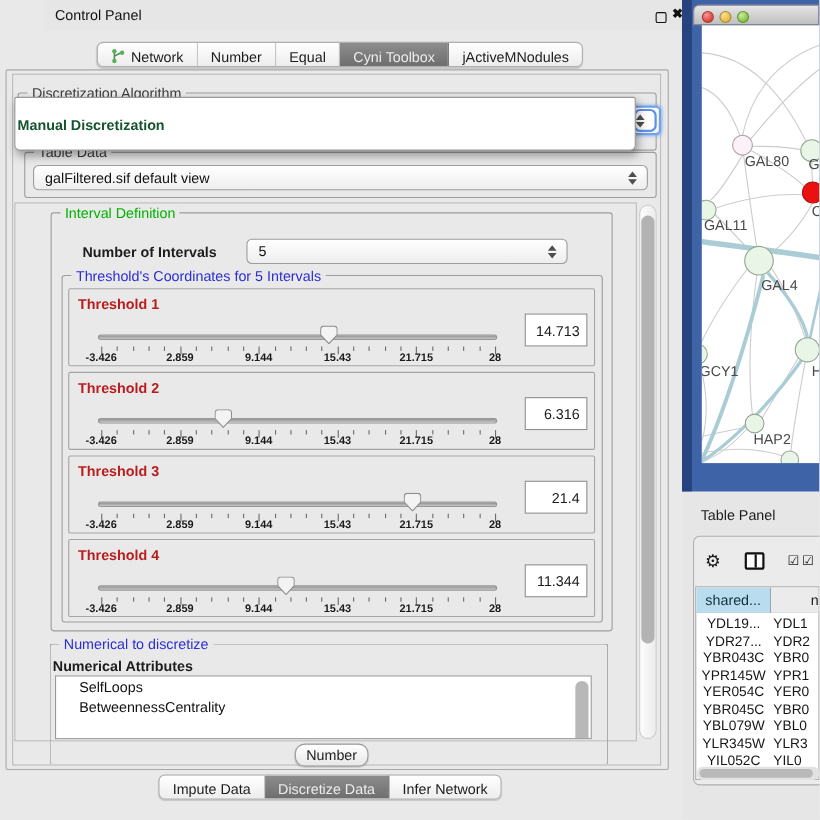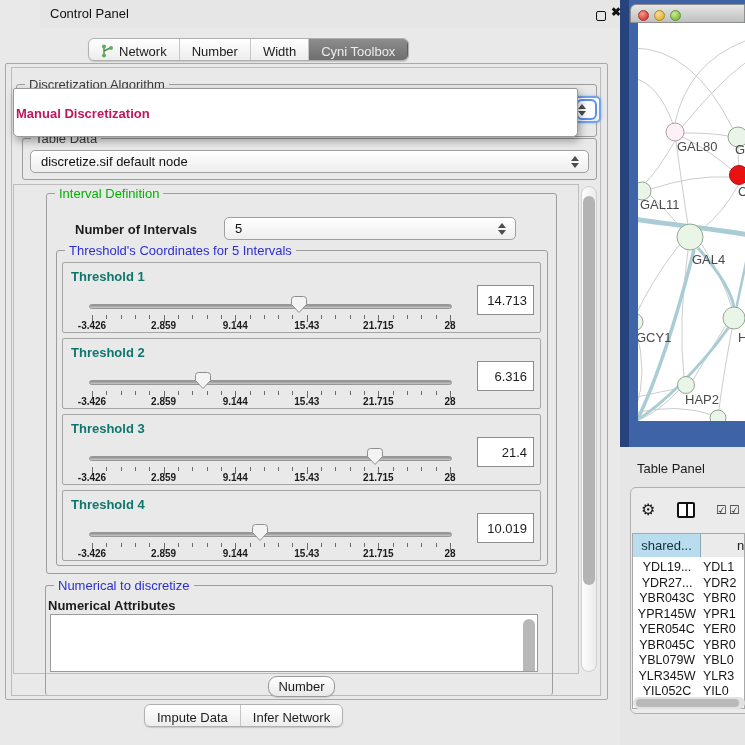--- a/index.html
+++ b/index.html
@@ -34,29 +34,29 @@
   .spin i { display:block; width:0; height:0; border-left:4px solid transparent; border-right:4px solid transparent; }
   .spin .up { border-bottom:5px solid #4e4e4e; }
   .spin .dn { border-top:5px solid #4e4e4e; }
 
   
   #algo-combo { left:24px; top:96px; width:577px; height:27px; border:2px solid #74a2e6; box-shadow:0 0 3px #86b2ef; z-index:4; }
   #algo-combo .cap { position:absolute; right:2px; top:1px; width:21px; height:21px; border:2px solid #5b91e6; border-radius:6px; background:#fdfdfd; }
 
   #popup { left:13px; top:88px; width:565px; height:49px; background:#ffffff; border:1px solid #9a9a9a; border-radius:2px 2px 5px 5px; box-shadow:2px 4px 9px rgba(0,0,0,.35); z-index:10; }
   #popup .ph { position:absolute; left:0; right:0; top:2px; text-align:center; color:#bcbcbc; font-size:13px; }
-  #popup .opt1 { position:absolute; left:2px; top:17px; font-weight:bold; color:#be185d; }
+  #popup .opt1 { position:absolute; left:2px; top:17px; font-weight:bold; color:#14532d; }
   #popup .opt2 { position:absolute; left:2px; top:33px; color:#000; }
 
   #viewport { left:13px; top:184px; width:566px; height:490px; border:1px solid #bdbdbd; }
   #vscroll-track { left:581px; top:186px; width:16px; height:486px; background:linear-gradient(90deg,#fdfdfd,#ececec); border:1px solid #cfcfcf; border-radius:8px; }
   #vscroll-thumb { left:583px; top:196px; width:12px; height:389px; background:#b3b3b3; border-radius:7px; }
 
   .tpanel { position:absolute; left:62px; width:479px; height:71px; border:1px solid #a5a5a5; border-radius:2px; }
-  .tpanel .ttl { position:absolute; left:8px; top:6px; font-weight:bold; font-size:13px; color:#0f766e; }
+  .tpanel .ttl { position:absolute; left:8px; top:6px; font-weight:bold; font-size:13px; color:#b91c1c; }
   .track { position:absolute; left:26px; top:41px; width:363px; height:5px; background:linear-gradient(#8d8d8d,#c9c9c9); border-radius:3px; border:1px solid #979797; }
   .thumb { position:absolute; top:33px; z-index:2; }
   .tick { position:absolute; width:1px; background:#6b6b6b; }
   .tick.minor { top:52px; height:4px; }
   .tick.major { top:52px; height:7px; }
   .ticklab { position:absolute; top:57px; width:60px; text-align:center; font-size:10px; font-weight:bold; color:#1a1a1a; }
   .valbox { position:absolute; left:414px; top:22px; width:57px; height:30px; background:#fff; border:1px solid #8d8d8d; font-size:13px; text-align:right; padding:7px 6px 0 0; }
 
   #attr-list { left:50px; top:614px; width:488px; height:58px; background:#fff; border:1px solid #9a9a9a; overflow:hidden; }
   #attr-list .item { padding:2px 0 2px 21px; font-size:13px; height:18px; color:#111; }
@@ -115,24 +115,27 @@
           <circle cx="3" cy="11.5" r="2" fill="#5ab05a"></circle>
           <circle cx="10" cy="4" r="2" fill="#5ab05a"></circle>
         </svg>
       </span>
       <span>Network</span>
     </div>
     <div class="tab">
       <span>Number</span>
     </div>
     <div class="tab">
-      <span>Width</span>
+      <span>Equal</span>
     </div>
     <div class="tab sel">
       <span>Cyni Toolbox</span>
+    </div>
+    <div class="tab">
+      <span>jActiveMNodules</span>
     </div>
   </div>
 
 <div class="abs" id="panelA"></div>
 <div class="abs" id="panelB"></div>
 
 <div class="group" id="algo-group" style="left:16px;top:84px;width:581px;height:53px;">
   <span class="gtitle dark">Discretization Algorithm</span>
 </div>
 <div class="abs combo" id="algo-combo">
@@ -145,21 +148,21 @@
 </div>
 
 <div class="abs" id="popup">
   <div class="opt1">Manual Discretization</div>
 </div>
 
 <div class="group" style="left:22px;top:138px;width:575px;height:42px;">
   <span class="gtitle dark">Table Data</span>
 </div>
 <div class="abs combo" style="left:30px;top:150px;width:559px;height:23px;">
-  <span>discretize.sif default node</span>
+  <span>galFiltered.sif default view</span>
   <span class="spin">
       <i class="up"></i>
       <i class="dn"></i>
     </span>
 </div>
 
 <div class="abs" id="viewport"></div>
 <div class="abs" id="vscroll-track"></div>
 <div class="abs" id="vscroll-thumb"></div>
 
@@ -340,37 +343,42 @@
         <div class="tick minor" style="left: 301.08px;"></div>
         <div class="tick major" style="left: 315.4px;"></div>
         <div class="ticklab" style="left: 285.4px;">21.715</div>
         <div class="tick minor" style="left: 329.72px;"></div>
         <div class="tick minor" style="left: 344.04px;"></div>
         <div class="tick minor" style="left: 358.36px;"></div>
         <div class="tick minor" style="left: 372.68px;"></div>
         <div class="tick major" style="left: 387px;"></div>
         <div class="ticklab" style="left: 357px;">28</div>
       </div>
-    <div class="valbox">10.019</div>
+    <div class="valbox">11.344</div>
   </div>
 </div>
 
 <div class="group" style="left:45px;top:585px;width:508px;height:110px;border-bottom:none;">
   <span class="gtitle blue">Numerical to discretize</span>
 </div>
 <div class="abs" style="left:48px;top:598px;font-weight:bold;">Numerical Attributes</div>
 <div class="abs" id="attr-list">
   <div id="attr-scroll"></div>
+<div class="item">SelfLoops</div>
+    <div class="item">BetweennessCentrality</div>
   </div>
 
 <div class="abs" id="apply-btn">Number</div>
 
 <div class="abs tabgroup" id="bottom-tabs">
     <div class="tab">
       <span>Impute Data</span>
+    </div>
+    <div class="tab sel">
+      <span>Discretize Data</span>
     </div>
     <div class="tab">
       <span>Infer Network</span>
     </div>
   </div>
 
 <div class="abs" id="desktop"></div>
 <div class="abs" id="desktop-strip"></div>
 <div class="abs" id="net-titlebar">
   <span class="light" id="light-red"></span>

